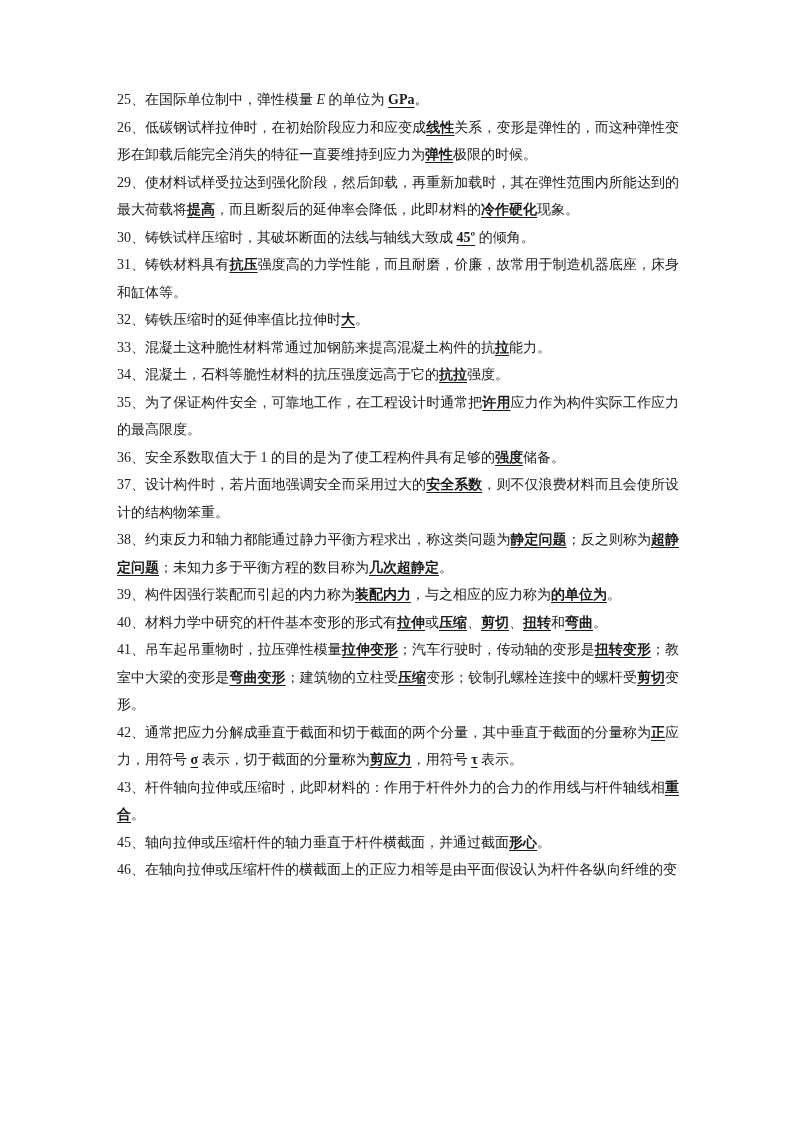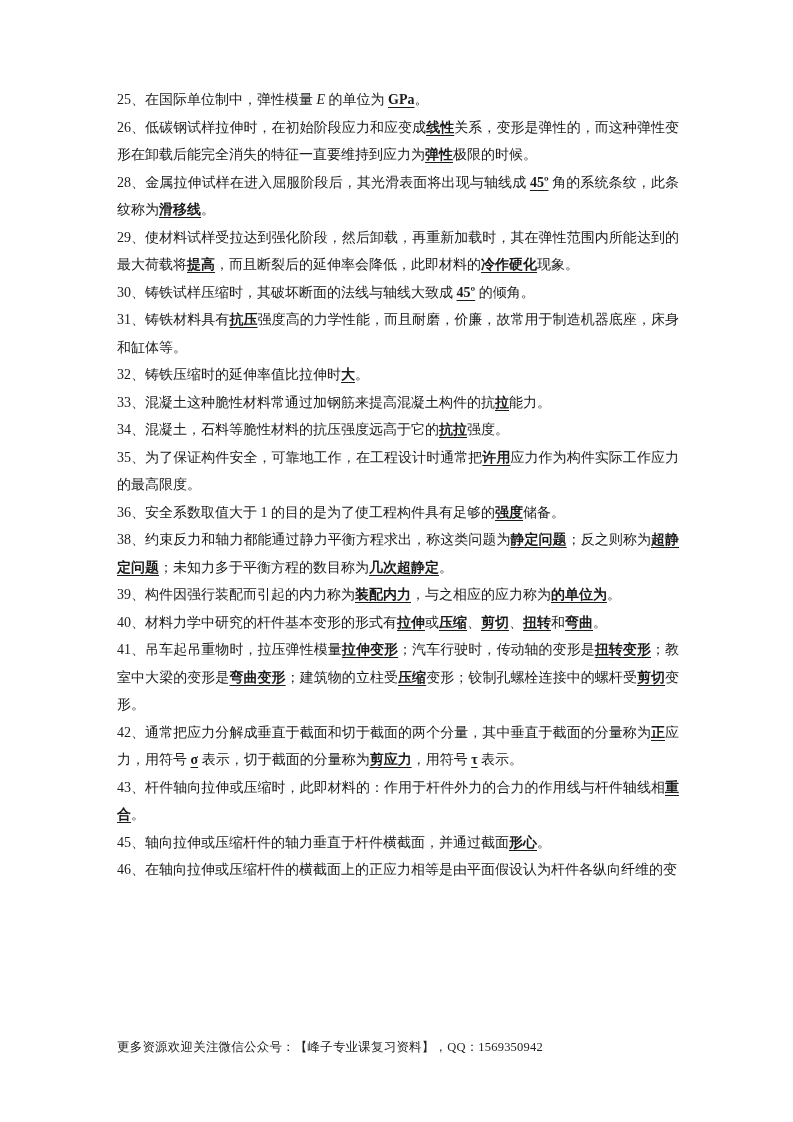--- a/index.html
+++ b/index.html
@@ -44,34 +44,31 @@
     letter-spacing: 0.2px;
   }
 </style>
 </head>
 <body>
 
 <div class="page">
   <div class="content">
       <p class="item"><span>25、</span><span>在国际单位制中，弹性模量 </span><span class="f-i">E</span><span> 的单位为 </span><span class="f-b f-u">GPa</span><span>。</span></p>
       <p class="item"><span>26、</span><span>低碳钢试样拉伸时，在初始阶段应力和应变成</span><span class="f-b f-u">线性</span><span>关系，变形是弹性的，而这种弹性变形在卸载后能完全消失的特征一直要维持到应力为</span><span class="f-b f-u">弹性</span><span>极限的时候。</span></p>
-      <p class="item"><span>28、</span><span>金属拉伸试样在进入屈服阶段后，其光滑表面将出现与轴线成 </span><span class="f-b f-u">45º</span><span> 角的系统条纹，此条纹称为</span><span class="f-b f-u">滑移线</span><span>。</span></p>
       <p class="item"><span>29、</span><span>使材料试样受拉达到强化阶段，然后卸载，再重新加载时，其在弹性范围内所能达到的最大荷载将</span><span class="f-b f-u">提高</span><span>，而且断裂后的延伸率会降低，此即材料的</span><span class="f-b f-u">冷作硬化</span><span>现象。</span></p>
       <p class="item"><span>30、</span><span>铸铁试样压缩时，其破坏断面的法线与轴线大致成 </span><span class="f-b f-u">45º</span><span> 的倾角。</span></p>
       <p class="item"><span>31、</span><span>铸铁材料具有</span><span class="f-b f-u">抗压</span><span>强度高的力学性能，而且耐磨，价廉，故常用于制造机器底座，床身和缸体等。</span></p>
       <p class="item"><span>32、</span><span>铸铁压缩时的延伸率值比拉伸时</span><span class="f-b f-u">大</span><span>。</span></p>
       <p class="item"><span>33、</span><span>混凝土这种脆性材料常通过加钢筋来提高混凝土构件的抗</span><span class="f-b f-u">拉</span><span>能力。</span></p>
       <p class="item"><span>34、</span><span>混凝土，石料等脆性材料的抗压强度远高于它的</span><span class="f-b f-u">抗拉</span><span>强度。</span></p>
       <p class="item"><span>35、</span><span>为了保证构件安全，可靠地工作，在工程设计时通常把</span><span class="f-b f-u">许用</span><span>应力作为构件实际工作应力的最高限度。</span></p>
       <p class="item"><span>36、</span><span>安全系数取值大于 1 的目的是为了使工程构件具有足够的</span><span class="f-b f-u">强度</span><span>储备。</span></p>
+      <p class="item"><span>37、</span><span>设计构件时，若片面地强调安全而采用过大的</span><span class="f-b f-u">安全系数</span><span>，则不仅浪费材料而且会使所设计的结构物笨重。</span></p>
       <p class="item"><span>38、</span><span>约束反力和轴力都能通过静力平衡方程求出，称这类问题为</span><span class="f-b f-u">静定问题</span><span>；反之则称为</span><span class="f-b f-u">超静定问题</span><span>；未知力多于平衡方程的数目称为</span><span class="f-b f-u">几次超静定</span><span>。</span></p>
       <p class="item"><span>39、</span><span>构件因强行装配而引起的内力称为</span><span class="f-b f-u">装配内力</span><span>，与之相应的应力称为</span><span class="f-b f-u">的单位为</span><span>。</span></p>
       <p class="item"><span>40、</span><span>材料力学中研究的杆件基本变形的形式有</span><span class="f-b f-u">拉伸</span><span>或</span><span class="f-b f-u">压缩</span><span>、</span><span class="f-b f-u">剪切</span><span>、</span><span class="f-b f-u">扭转</span><span>和</span><span class="f-b f-u">弯曲</span><span>。</span></p>
       <p class="item"><span>41、</span><span>吊车起吊重物时，拉压弹性模量</span><span class="f-b f-u">拉伸变形</span><span>；汽车行驶时，传动轴的变形是</span><span class="f-b f-u">扭转变形</span><span>；教室中大梁的变形是</span><span class="f-b f-u">弯曲变形</span><span>；建筑物的立柱受</span><span class="f-b f-u">压缩</span><span>变形；铰制孔螺栓连接中的螺杆受</span><span class="f-b f-u">剪切</span><span>变形。</span></p>
       <p class="item"><span>42、</span><span>通常把应力分解成垂直于截面和切于截面的两个分量，其中垂直于截面的分量称为</span><span class="f-b f-u">正</span><span>应力，用符号 </span><span class="f-b f-u">σ</span><span> 表示，切于截面的分量称为</span><span class="f-b f-u">剪应力</span><span>，用符号 </span><span class="f-b f-u">τ</span><span> 表示。</span></p>
       <p class="item"><span>43、</span><span>杆件轴向拉伸或压缩时，此即材料的：作用于杆件外力的合力的作用线与杆件轴线相</span><span class="f-b f-u">重合</span><span>。</span></p>
       <p class="item"><span>45、</span><span>轴向拉伸或压缩杆件的轴力垂直于杆件横截面，并通过截面</span><span class="f-b f-u">形心</span><span>。</span></p>
       <p class="item"><span>46、</span><span>在轴向拉伸或压缩杆件的横截面上的正应力相等是由平面假设认为杆件各纵向纤维的变</span></p>
     </div>
-  <div class="footer">
-    <span>更多资源欢迎关注微信公众号：【峰子专业课复习资料】，QQ：1569350942</span>
-  </div>
 </div>
 
 </body></html>

